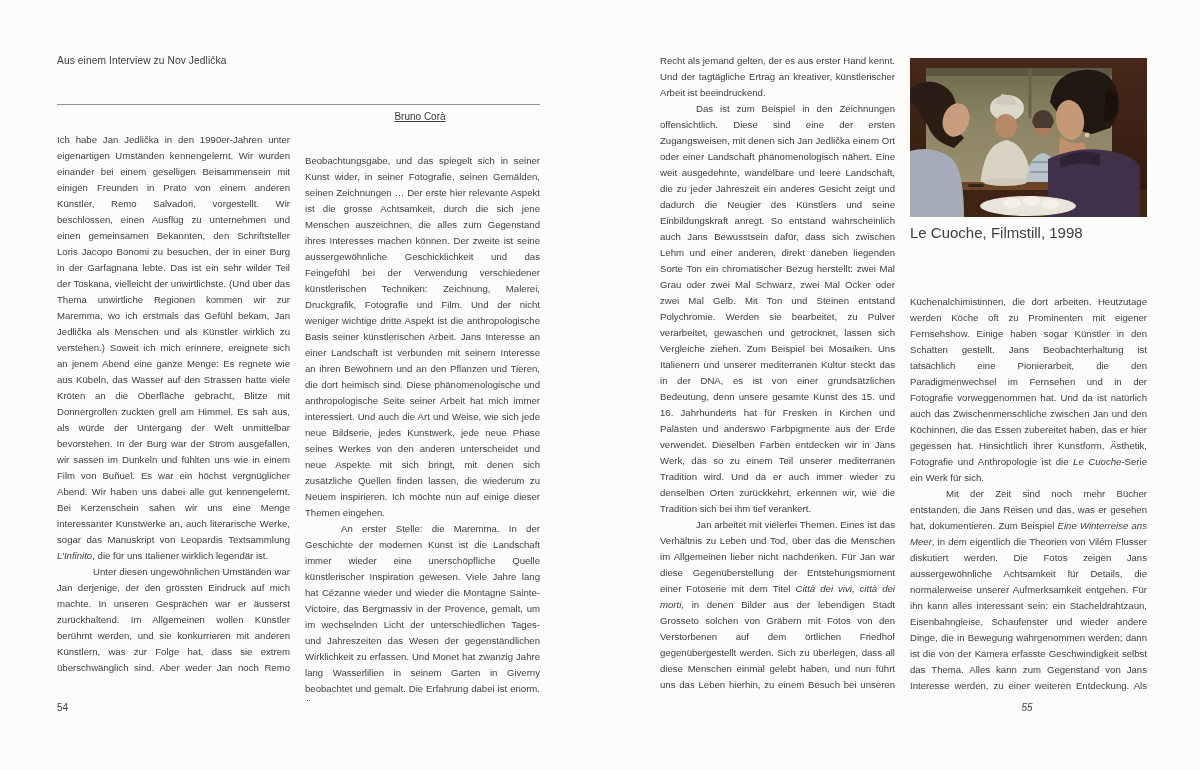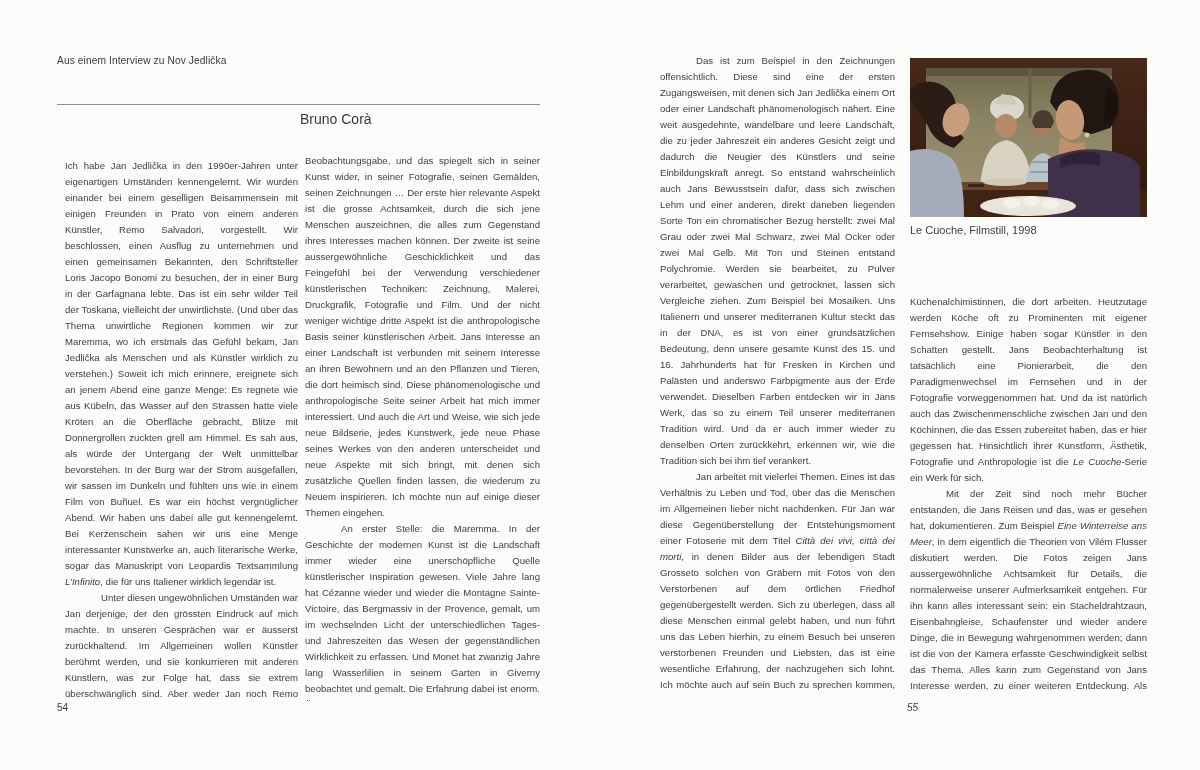--- a/index.html
+++ b/index.html
@@ -12,48 +12,48 @@
   }
   .abs{position:absolute;}
   .page-title{
     left:57px;top:55px;width:400px;
     font-size:10.2px;letter-spacing:.1px;color:#3a3a3a;
   }
   .header-rule{
     left:57px;top:104px;width:483px;height:1px;background:#8f8f8f;
   }
   .author{
-    left:300px;top:111px;width:240px;text-align:left;
-    font-size:14px;color:#3a3a3a;
+    left:300px;top:111px;width:240px;text-align:center;
+    font-size:10px;color:#3a3a3a;text-decoration:underline;
   }
   .col{
     text-align:justify;
     font-size:9.6px;line-height:16px;
     overflow:hidden;
     color:#3e3e3e;
   }
   .col p{margin:0;}
   .col p.indent{text-indent:36px;}
   .col em{}
-  #lp-col1{left:57px;top:158px;width:233px;height:548px;margin-left:8px;}
+  #lp-col1{left:57px;top:132px;width:233px;height:548px;}
   #lp-col2{left:305px;top:153px;width:235px;height:548px;}
   #rp-col1{left:660px;top:53px;width:235px;height:642px;}
   #rp-col2-text{left:910px;top:294px;width:237px;height:402px;}
   .pagenum{
     font-size:10px;color:#3a3a3a;top:702px;
   }
   #pagenum-left{left:57px;}
-  #pagenum-right{left:907px;width:240px;text-align:left;font-style:italic;}
+  #pagenum-right{left:907px;width:240px;text-align:center;font-style:italic;}
   .figure-box{
     left:910px;top:58px;width:237px;height:159px;
     overflow:hidden;background:#3a2115;
   }
   .figure-caption{
     left:910px;top:224px;width:237px;
-    font-size:11px;color:#3e3e3e;
+    font-size:15px;color:#3e3e3e;
   }
 </style>
 </head>
 <body>
 
 <div class="abs page-title">Aus einem Interview zu Nov Jedlička</div>
 
 <div class="abs header-rule"></div>
 
 <div class="abs author">Bruno Corà</div>
@@ -64,20 +64,21 @@
   </div>
 
 <div class="abs col" id="lp-col2">
     <p class=""><span>Beobachtungsgabe, und das spiegelt sich in seiner Kunst wider, in seiner Fotografie, seinen Gemälden, seinen Zeichnungen … Der erste hier relevante Aspekt ist die grosse Achtsamkeit, durch die sich jene Menschen auszeichnen, die alles zum Gegenstand ihres Interesses machen können. Der zweite ist seine aussergewöhnliche Geschicklichkeit und das Feingefühl bei der Verwendung verschiedener künstlerischen Techniken: Zeichnung, Malerei, Druckgrafik, Fotografie und Film. Und der nicht weniger wichtige dritte Aspekt ist die anthropologische Basis seiner künstlerischen Arbeit. Jans Interesse an einer Landschaft ist verbunden mit seinem Interesse an ihren Bewohnern und an den Pflanzen und Tieren, die dort heimisch sind. Diese phänomenologische und anthropologische Seite seiner Arbeit hat mich immer interessiert. Und auch die Art und Weise, wie sich jede neue Bildserie, jedes Kunstwerk, jede neue Phase seines Werkes von den anderen unterscheidet und neue Aspekte mit sich bringt, mit denen sich zusätzliche Quellen finden lassen, die wiederum zu Neuem inspirieren. Ich möchte nun auf einige dieser Themen eingehen.</span></p>
     <p class="indent"><span>An erster Stelle: die Maremma. In der Geschichte der modernen Kunst ist die Landschaft immer wieder eine unerschöpfliche Quelle künstlerischer Inspiration gewesen. Viele Jahre lang hat Cézanne wieder und wieder die Montagne Sainte-Victoire, das Bergmassiv in der Provence, gemalt, um im wechselnden Licht der unterschiedlichen Tages- und Jahreszeiten das Wesen der gegenständlichen Wirklichkeit zu erfassen. Und Monet hat zwanzig Jahre lang Wasserlilien in seinem Garten in Giverny beobachtet und gemalt. Die Erfahrung dabei ist enorm. Über diese Geschehnisse in der Geschichte der modernen Kunst können wir nicht hinwegsehen. Jan Jedličkas Werk ist ähnlich beispielhaft. Es beobachtet die Veränderungen und die Kontinuität eines Ortes und verbindet sie, ein Wissen, das sich durch die Bezüge zwischen dem Licht und dem Wesentlichen des Ortes, seiner Flora, seiner Fauna und seinen Menschen vertieft. Wenn man ein »Irgendwo« in seiner ganzen Komplexität über vierzig Jahre lang beobachtet, so darf man mit Fug und</span></p>
   </div>
 
 <div class="abs pagenum" id="pagenum-left">54</div>
 
 <div class="abs col" id="rp-col1">
+    <p class=""><span>Recht als jemand gelten, der es aus erster Hand kennt. Und der tagtägliche Ertrag an kreativer, künstlerischer Arbeit ist beeindruckend.</span></p>
     <p class="indent"><span>Das ist zum Beispiel in den Zeichnungen offensichtlich. Diese sind eine der ersten Zugangsweisen, mit denen sich Jan Jedlička einem Ort oder einer Landschaft phänomenologisch nähert. Eine weit ausgedehnte, wandelbare und leere Landschaft, die zu jeder Jahreszeit ein anderes Gesicht zeigt und dadurch die Neugier des Künstlers und seine Einbildungskraft anregt. So entstand wahrscheinlich auch Jans Bewusstsein dafür, dass sich zwischen Lehm und einer anderen, direkt daneben liegenden Sorte Ton ein chromatischer Bezug herstellt: zwei Mal Grau oder zwei Mal Schwarz, zwei Mal Ocker oder zwei Mal Gelb. Mit Ton und Steinen entstand Polychromie. Werden sie bearbeitet, zu Pulver verarbeitet, gewaschen und getrocknet, lassen sich Vergleiche ziehen. Zum Beispiel bei Mosaiken. Uns Italienern und unserer mediterranen Kultur steckt das in der DNA, es ist von einer grundsätzlichen Bedeutung, denn unsere gesamte Kunst des 15. und 16. Jahrhunderts hat für Fresken in Kirchen und Palästen und anderswo Farbpigmente aus der Erde verwendet. Dieselben Farben entdecken wir in Jans Werk, das so zu einem Teil unserer mediterranen Tradition wird. Und da er auch immer wieder zu denselben Orten zurückkehrt, erkennen wir, wie die Tradition sich bei ihm tief verankert.</span></p>
     <p class="indent"><span>Jan arbeitet mit vielerlei Themen. Eines ist das Verhältnis zu Leben und Tod, über das die Menschen im Allgemeinen lieber nicht nachdenken. Für Jan war diese Gegenüberstellung der Entstehungsmoment einer Fotoserie mit dem Titel </span><em>Città dei vivi, città dei morti</em><span>, in denen Bilder aus der lebendigen Stadt Grosseto solchen von Gräbern mit Fotos von den Verstorbenen auf dem örtlichen Friedhof gegenübergestellt werden. Sich zu überlegen, dass all diese Menschen einmal gelebt haben, und nun führt uns das Leben hierhin, zu einem Besuch bei unseren verstorbenen Freunden und Liebsten, das ist eine wesentliche Erfahrung, der nachzugehen sich lohnt. Ich möchte auch auf sein Buch zu sprechen kommen, das den Titel </span></p>
   </div>
 
 <div class="abs figure-box">
   <svg width="237" height="159" viewBox="0 0 237 159" xmlns="http://www.w3.org/2000/svg">
     <defs>
       <linearGradient id="wall" x1="0" y1="0" x2="0" y2="1">
         <stop offset="0" stop-color="#6f6a4e"></stop>
         <stop offset="0.45" stop-color="#8c8565"></stop>

